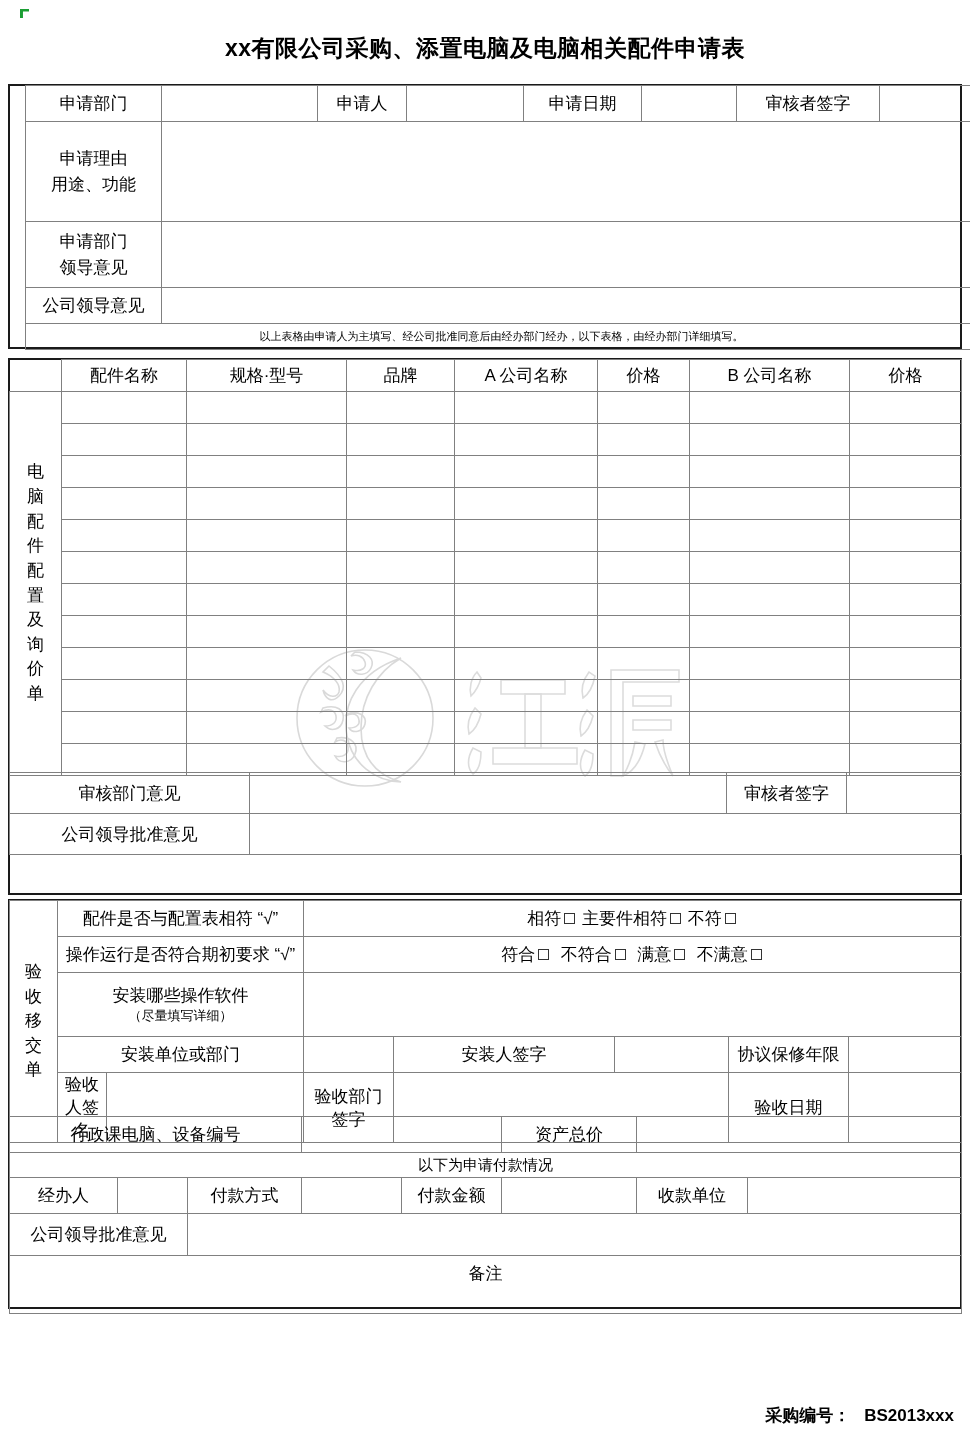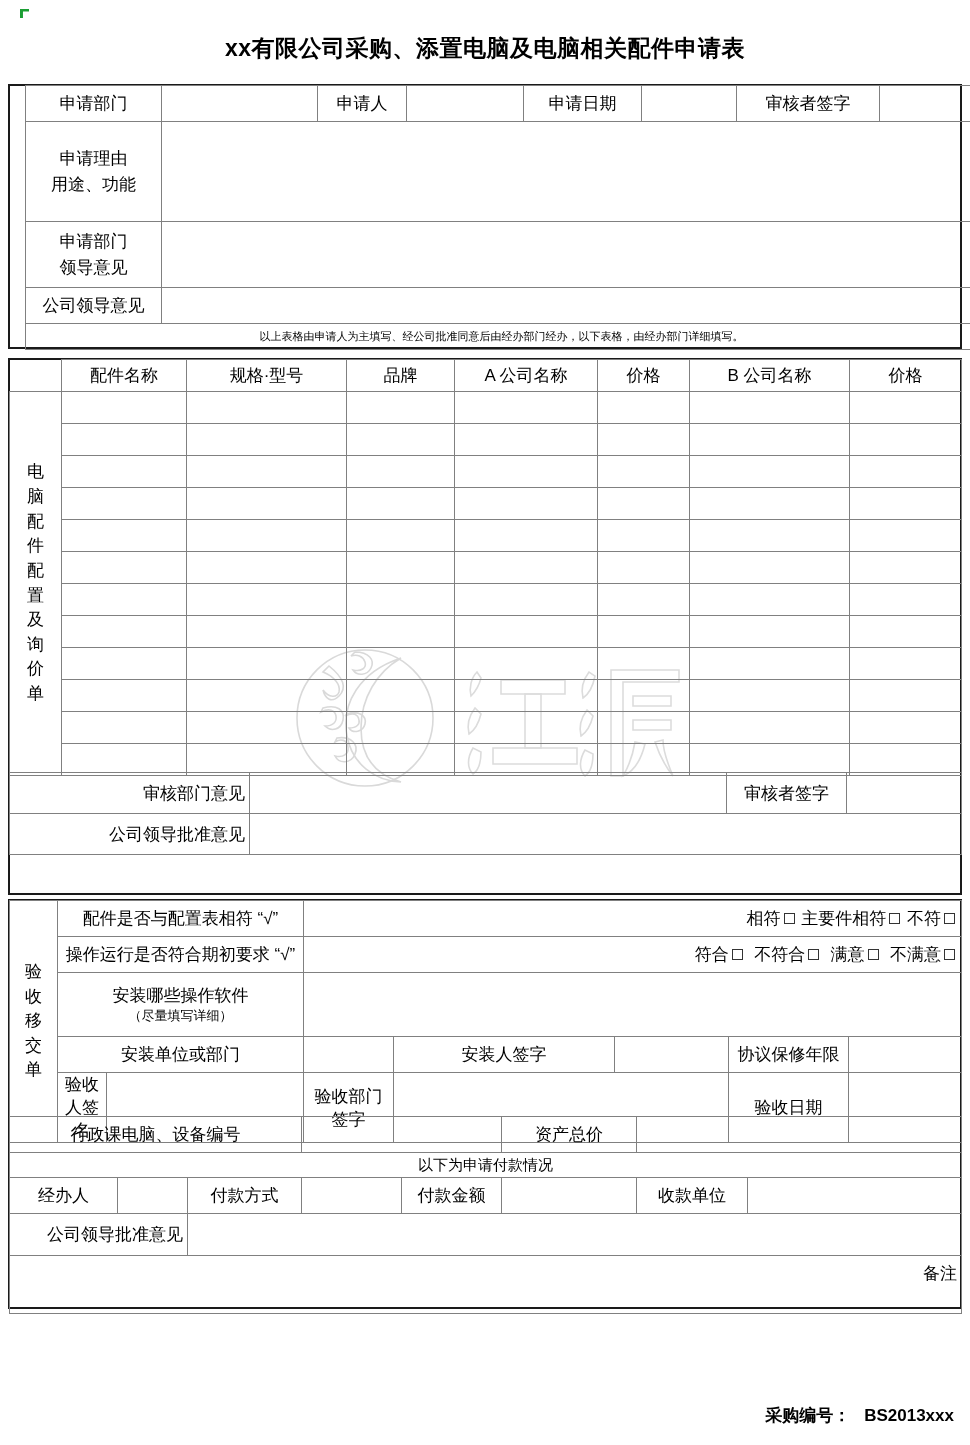--- a/index.html
+++ b/index.html
@@ -54,21 +54,21 @@
     background: transparent;
   }
   table.grid td {
     border: 1px solid #808080;
     padding: 0 4px;
     font-size: 17px;
     vertical-align: middle;
     background: transparent;
   }
   td.c { text-align: center; }
-  td.l { text-align: right; }
+  td.l { text-align: center; }
   td.blank { }
 
   
   .frame {
     position: absolute;
     border: 2px solid #1a1a1a;
     z-index: 1;
     pointer-events: none;
   }
 

